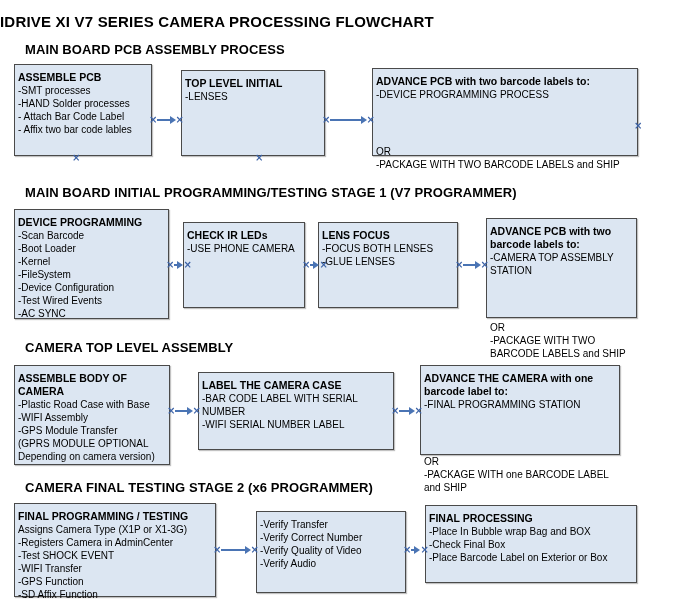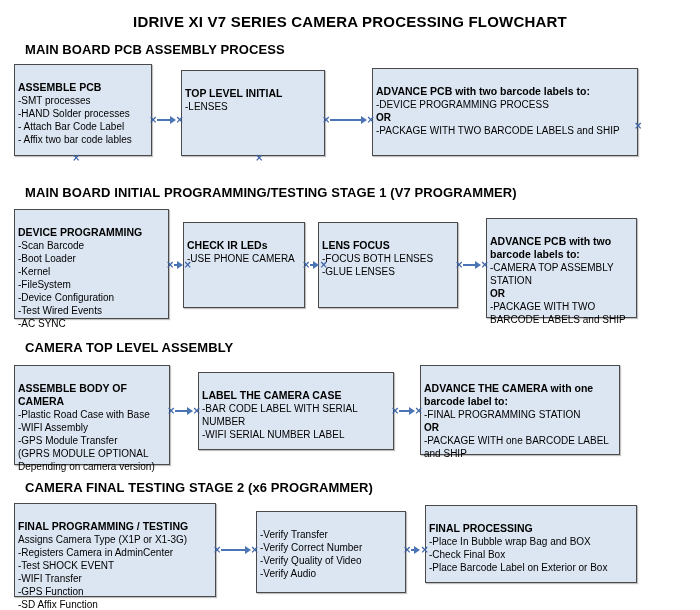--- a/index.html
+++ b/index.html
@@ -6,38 +6,38 @@
   html,body { width:700px; height:610px; }
   body {
     background:#ffffff;
     font-family:"Liberation Sans", sans-serif;
     color:#000;
     position:relative;
     overflow:hidden;
   }
   .page-title {
     position:absolute; top:13px; left:0; width:100%;
-    text-align:center; font-size:15px; font-weight:bold; letter-spacing:.2px;
+    text-align:left; font-size:15px; font-weight:bold; letter-spacing:.2px;
   }
   .section-heading {
     position:absolute; left:25px;
     font-size:13px; font-weight:bold; letter-spacing:.1px;
   }
   .box {
     position:absolute;
     background:#dce6f2;
     border:1px solid #4a4a4a;
     box-shadow:1px 1px 1px rgba(120,120,120,.45);
-    padding:16px 3px;
+    padding:6px 3px;
     font-size:10px;
     line-height:13px;
   }
   .box .box-title { font-weight:bold; font-size:10.5px; line-height:13px; }
   .box .line { }
-  .bold { font-weight:bold; }
+  .bold { font-weight:normal;margin-top:44px; }
   .connector {
     position:absolute; height:11px;
     display:flex; align-items:center;
   }
   .connector .cline { flex:1; height:2px; background:#4a74b4; min-width:3px; }
   .connector .ahead {
     width:0; height:0;
     border-top:4px solid transparent;
     border-bottom:4px solid transparent;
     border-left:6px solid #4a74b4;

